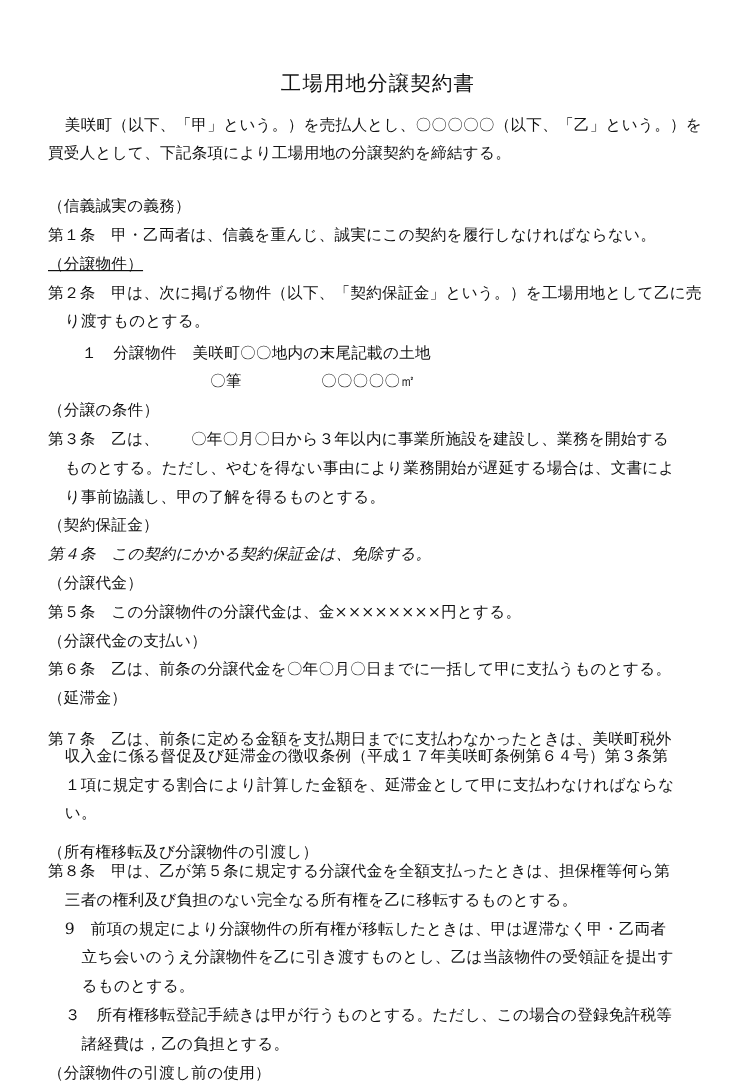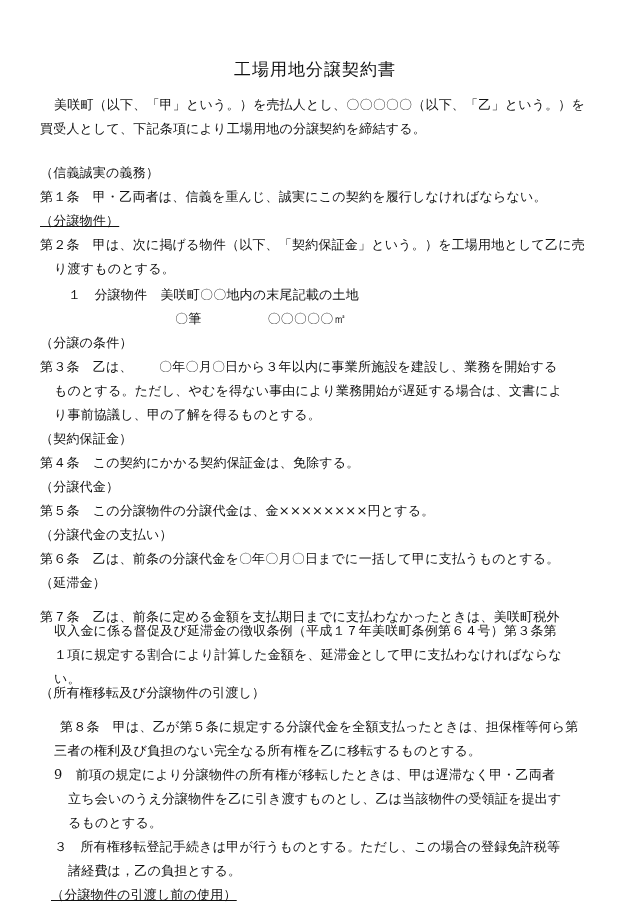--- a/index.html
+++ b/index.html
@@ -31,33 +31,33 @@
       <div class="line" style="left: 40px; top: 212px; text-decoration: underline;">（分譲物件）</div>
       <div class="line" style="left: 40px; top: 236px;">第２条　甲は、次に掲げる物件（以下、「契約保証金」という。）を工場用地として乙に売</div>
       <div class="line" style="left: 54px; top: 260px;">り渡すものとする。</div>
       <div class="line" style="left: 68px; top: 286px;">１　分譲物件　美咲町〇〇地内の末尾記載の土地</div>
       <div class="line" style="left: 175px; top: 310px;">〇筆　　　　　〇〇〇〇〇㎡</div>
       <div class="line" style="left: 40px; top: 334px;">（分譲の条件）</div>
       <div class="line" style="left: 40px; top: 358px;">第３条　乙は、　　〇年〇月〇日から３年以内に事業所施設を建設し、業務を開始する</div>
       <div class="line" style="left: 54px; top: 382px;">ものとする。ただし、やむを得ない事由により業務開始が遅延する場合は、文書によ</div>
       <div class="line" style="left: 54px; top: 406px;">り事前協議し、甲の了解を得るものとする。</div>
       <div class="line" style="left: 40px; top: 430px;">（契約保証金）</div>
-      <div class="line" style="left: 40px; top: 454px;">第４条　この契約にかかる契約保証金は、免除する。</div>
+      <div class="line" style="left: 40px; top: 454px; font-style: italic;">第４条　この契約にかかる契約保証金は、免除する。</div>
       <div class="line" style="left: 40px; top: 478px;">（分譲代金）</div>
       <div class="line" style="left: 40px; top: 502px;">第５条　この分譲物件の分譲代金は、金××××××××円とする。</div>
       <div class="line" style="left: 40px; top: 526px;">（分譲代金の支払い）</div>
       <div class="line" style="left: 40px; top: 550px;">第６条　乙は、前条の分譲代金を〇年〇月〇日までに一括して甲に支払うものとする。</div>
       <div class="line" style="left: 40px; top: 574px;">（延滞金）</div>
       <div class="line" style="left: 40px; top: 596px; margin-top: 12px;">第７条　乙は、前条に定める金額を支払期日までに支払わなかったときは、美咲町税外</div>
       <div class="line" style="left: 54px; top: 622px;">収入金に係る督促及び延滞金の徴収条例（平成１７年美咲町条例第６４号）第３条第</div>
       <div class="line" style="left: 54px; top: 646px;">１項に規定する割合により計算した金額を、延滞金として甲に支払わなければならな</div>
       <div class="line" style="left: 54px; top: 670px;">い。</div>
-      <div class="line" style="left: 40px; top: 684px;">（所有権移転及び分譲物件の引渡し）</div>
-      <div class="line" style="left: 40px; top: 718px; margin-left: 20px;">第８条　甲は、乙が第５条に規定する分譲代金を全額支払ったときは、担保権等何ら第</div>
+      <div class="line" style="left: 40px; top: 702px;">（所有権移転及び分譲物件の引渡し）</div>
+      <div class="line" style="left: 40px; top: 718px;">第８条　甲は、乙が第５条に規定する分譲代金を全額支払ったときは、担保権等何ら第</div>
       <div class="line" style="left: 54px; top: 742px;">三者の権利及び負担のない完全なる所有権を乙に移転するものとする。</div>
       <div class="line" style="left: 54px; top: 766px;">9　前項の規定により分譲物件の所有権が移転したときは、甲は遅滞なく甲・乙両者</div>
       <div class="line" style="left: 68px; top: 790px;">立ち会いのうえ分譲物件を乙に引き渡すものとし、乙は当該物件の受領証を提出す</div>
       <div class="line" style="left: 68px; top: 814px;">るものとする。</div>
       <div class="line" style="left: 54px; top: 838px;">３　所有権移転登記手続きは甲が行うものとする。ただし、この場合の登録免許税等</div>
       <div class="line" style="left: 68px; top: 862px;">諸経費は，乙の負担とする。</div>
-      <div class="line" style="left: 51px; top: 886px; text-decoration: underline;">（分譲物件の引渡し前の使用）</div>
+      <div class="line" style="left: 40px; top: 886px;">（分譲物件の引渡し前の使用）</div>
     </div>
 </div>
 
 </body></html>

